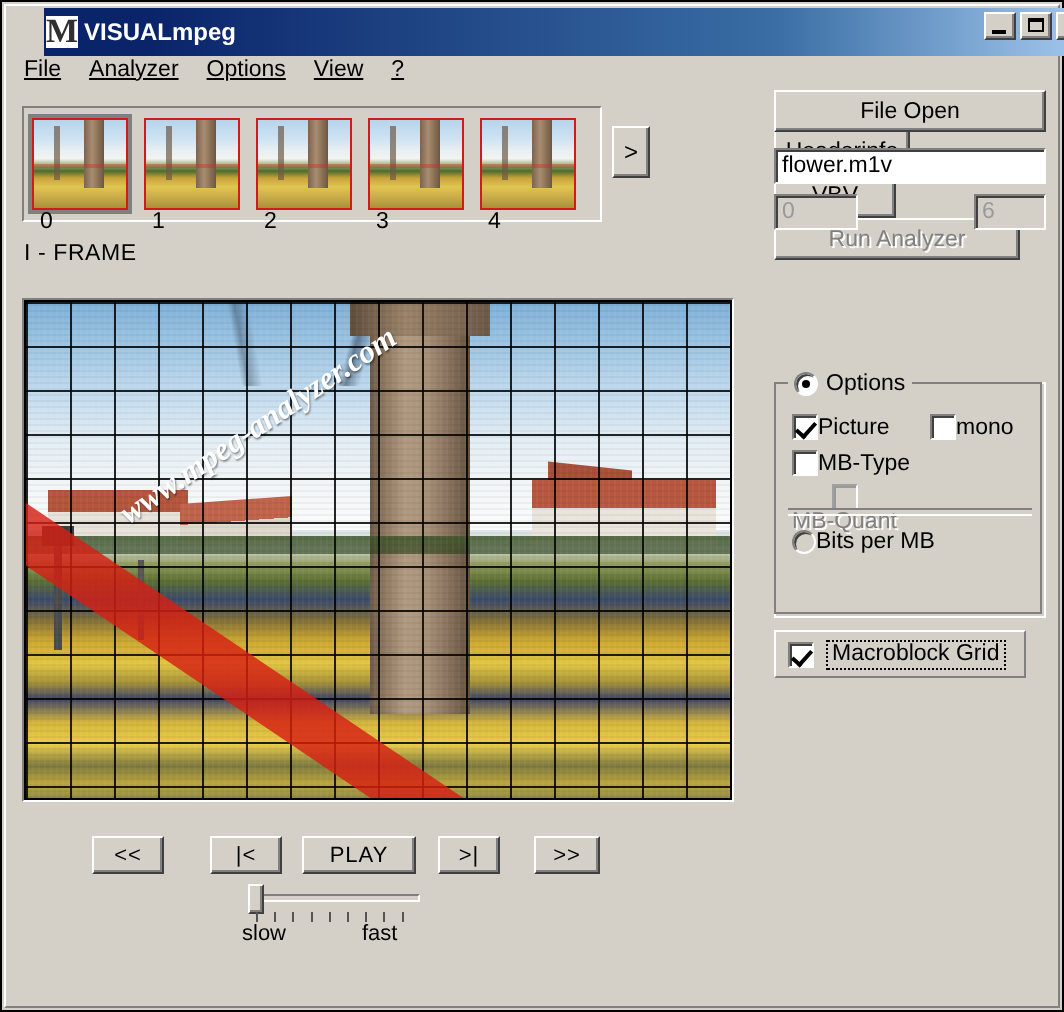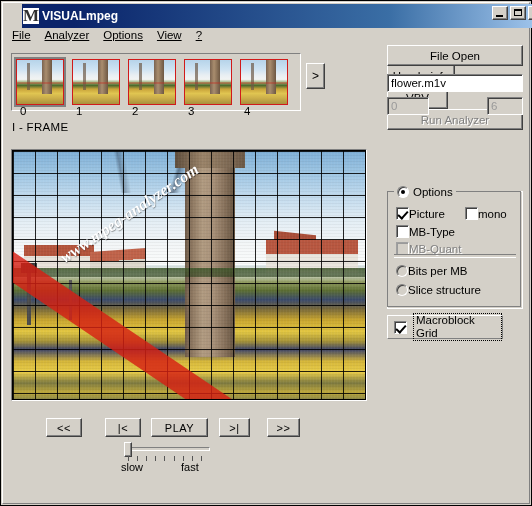--- a/index.html
+++ b/index.html
@@ -496,33 +496,33 @@
     transform: rotate(42deg);
   }
   .checkbox.disabled { background: #d4d0c8; border-color: #a0a0a0 #ffffff #ffffff #a0a0a0; box-shadow: inset 1px 1px 0 #9a9a9a; }
 
   .ctl-row {
     position: absolute;
     display: flex; align-items: center; 
     font-size: 11.5px; color: #000;
     white-space: nowrap;
   }
-  .ctl-row.dis { color: #808080; text-shadow: 1px 1px 0 #ffffff; }
+  .ctl-row.dis { color: #808080; text-shadow: 1px 1px 0 #ffffff; flex-direction: column; }
 
   #group-divider {
     position: absolute; left: 6px; top: 62px;
     width: 122px; height: 2px;
     border-top: 1px solid #808080;
     border-bottom: 1px solid #ffffff;
   }
 
   
   #mbgrid-panel {
     position: absolute; left: 0; top: 270px;
-    width: 116px; height: 24px;
+    width: 126px; height: 24px;
     border-top: 1px solid #ffffff;
     border-left: 1px solid #ffffff;
     border-right: 1px solid #808080;
     border-bottom: 1px solid #808080;
     box-sizing: border-box;
     display: flex; align-items: center;
     padding-left: 6px;
   }
   #mbgrid-label {
     margin-left: 6px;
@@ -678,21 +678,21 @@
       <span>6</span>
     </div>
 
     <div class="btn" style="left:0; top:83px; width:68px; height:22px;">
       <span>Headerinfo</span>
     </div>
     <div class="btn" style="left:75px; top:83px; width:61px; height:22px;">
       <span>VBV</span>
     </div>
 
-    <div class="btn disabled" style="left:0; top:113px; width:136px; height:21px;">
+    <div class="btn disabled" style="left:0; top:113px; width:123px; height:21px;">
       <span>Run Analyzer</span>
     </div>
 
     <div id="options-group">
       <div id="group-legend">
         <span class="radio checked"></span>
         <span class="lbl">Options</span>
       </div>
 
       <div class="ctl-row" style="left:8px; top:15px;">
@@ -713,24 +713,20 @@
         <span class="checkbox disabled"></span>
         <span>MB-Quant</span>
       </div>
 
       <div id="group-divider"></div>
 
       <div class="ctl-row" style="left:8px; top:73px;">
         <span class="radio gray"></span>
         <span>Bits per MB</span>
       </div>
-      <div class="ctl-row" style="left:8px; top:92px;">
-        <span class="radio gray"></span>
-        <span>Slice structure</span>
-      </div>
     </div>
 
     <div id="mbgrid-panel">
       <span class="checkbox checked"></span>
       <span id="mbgrid-label">Macroblock Grid</span>
     </div>
 
   </div>
 </div>
 

